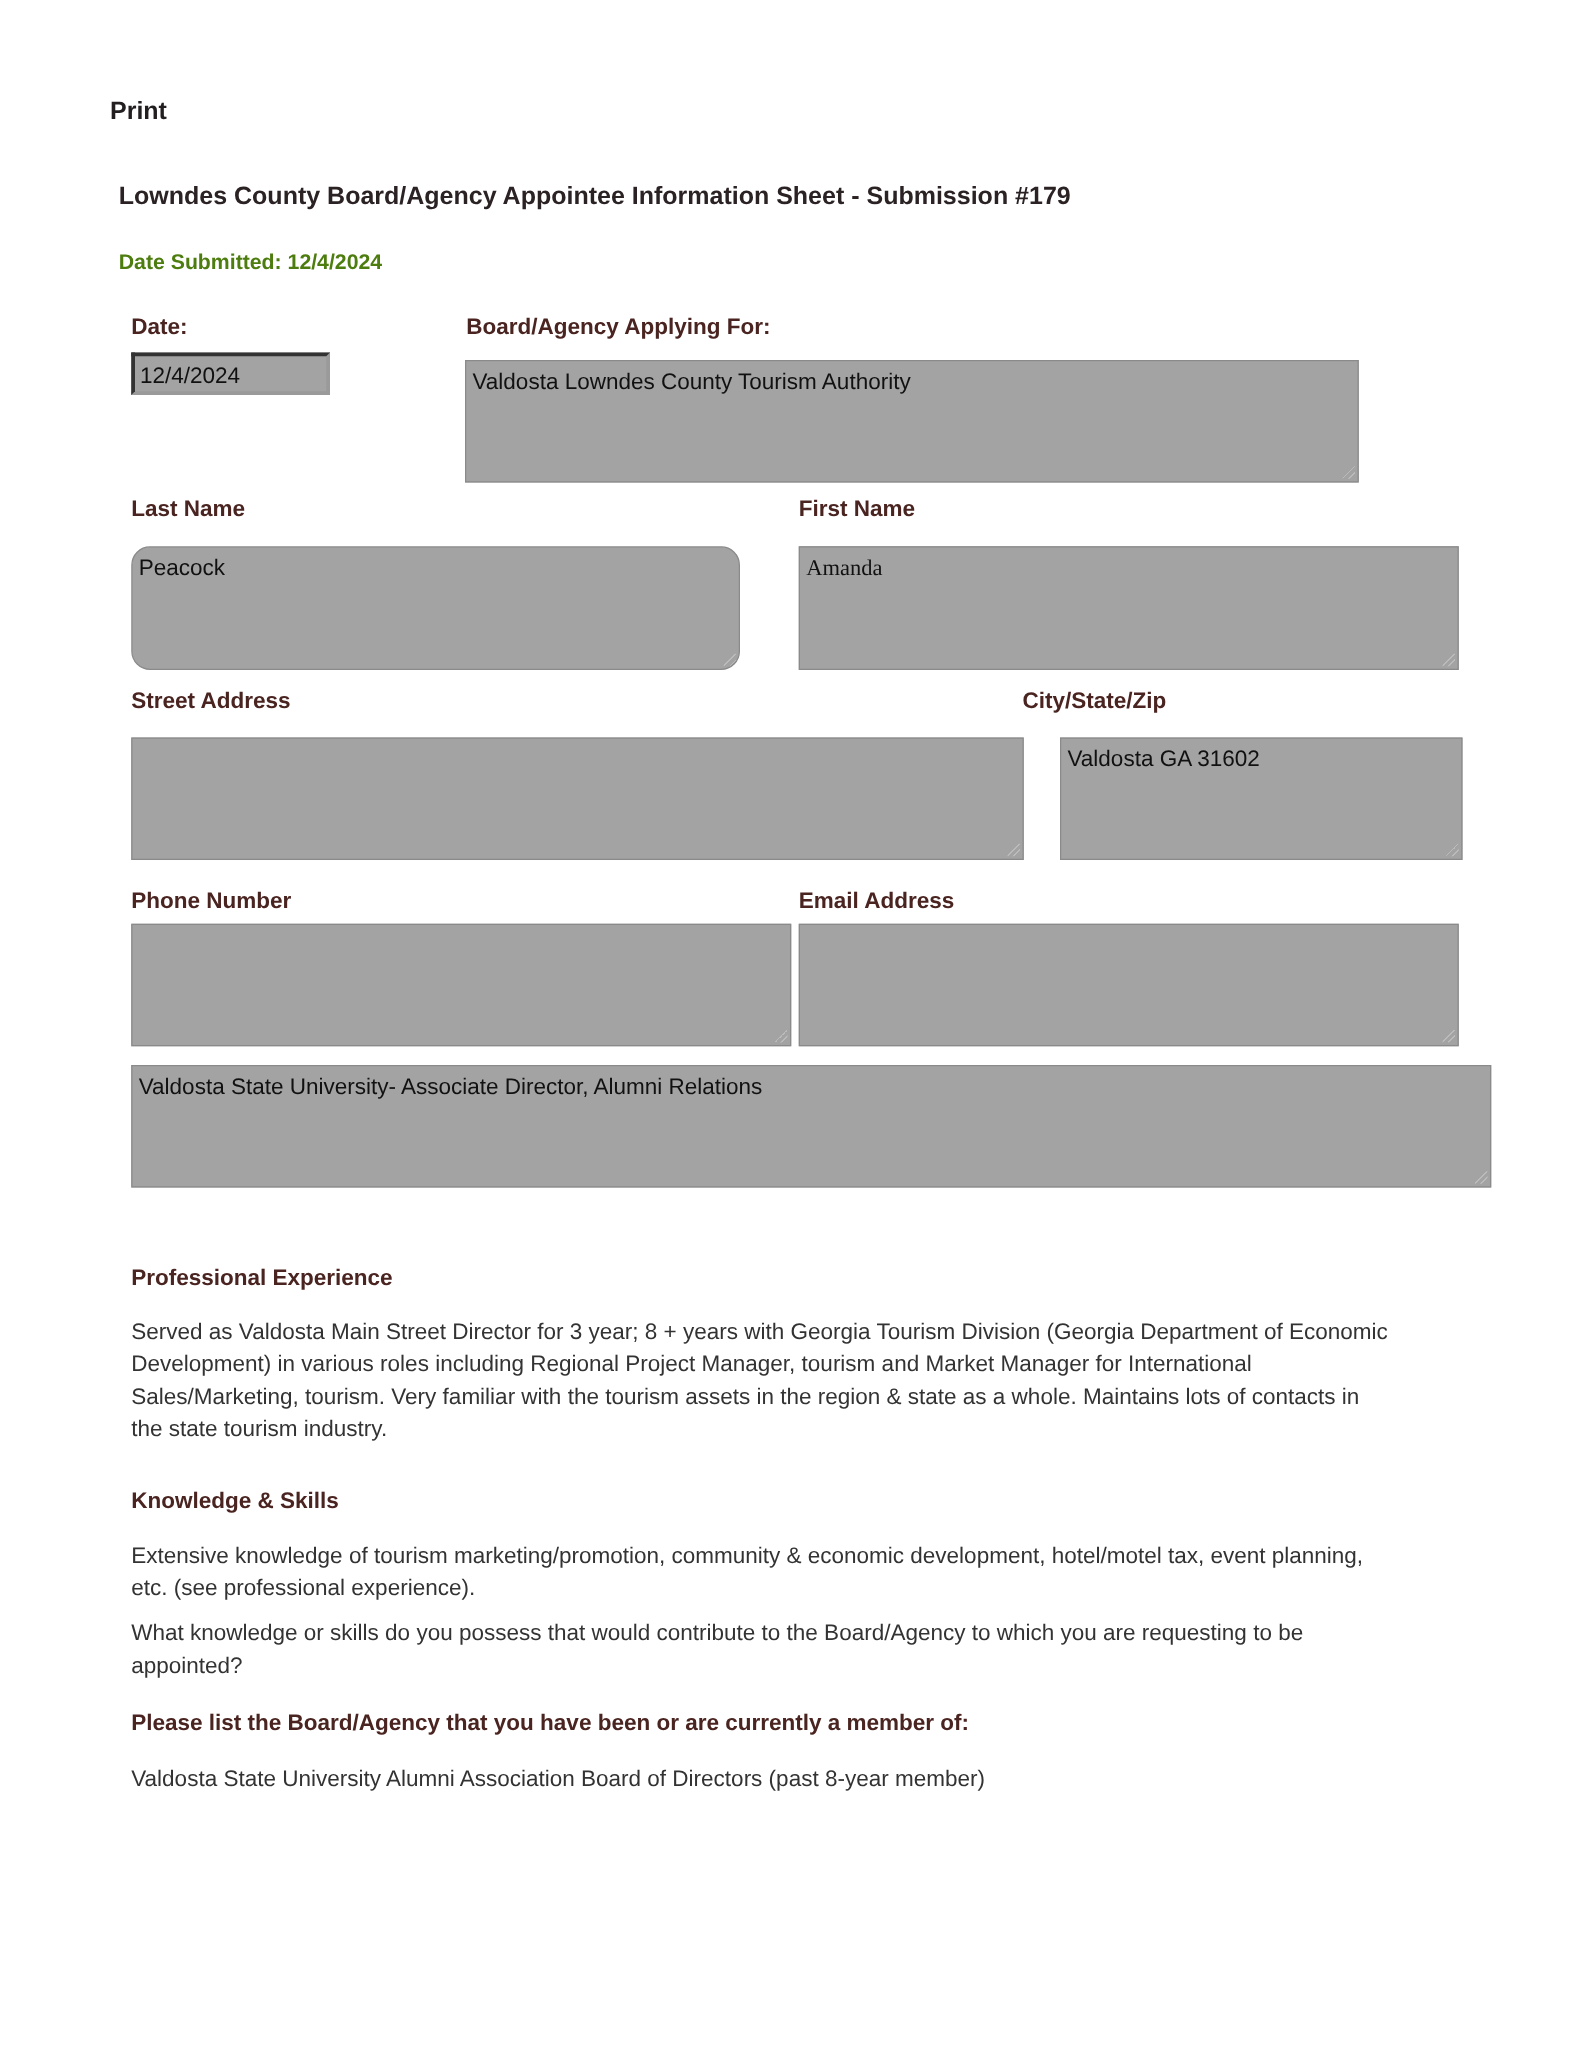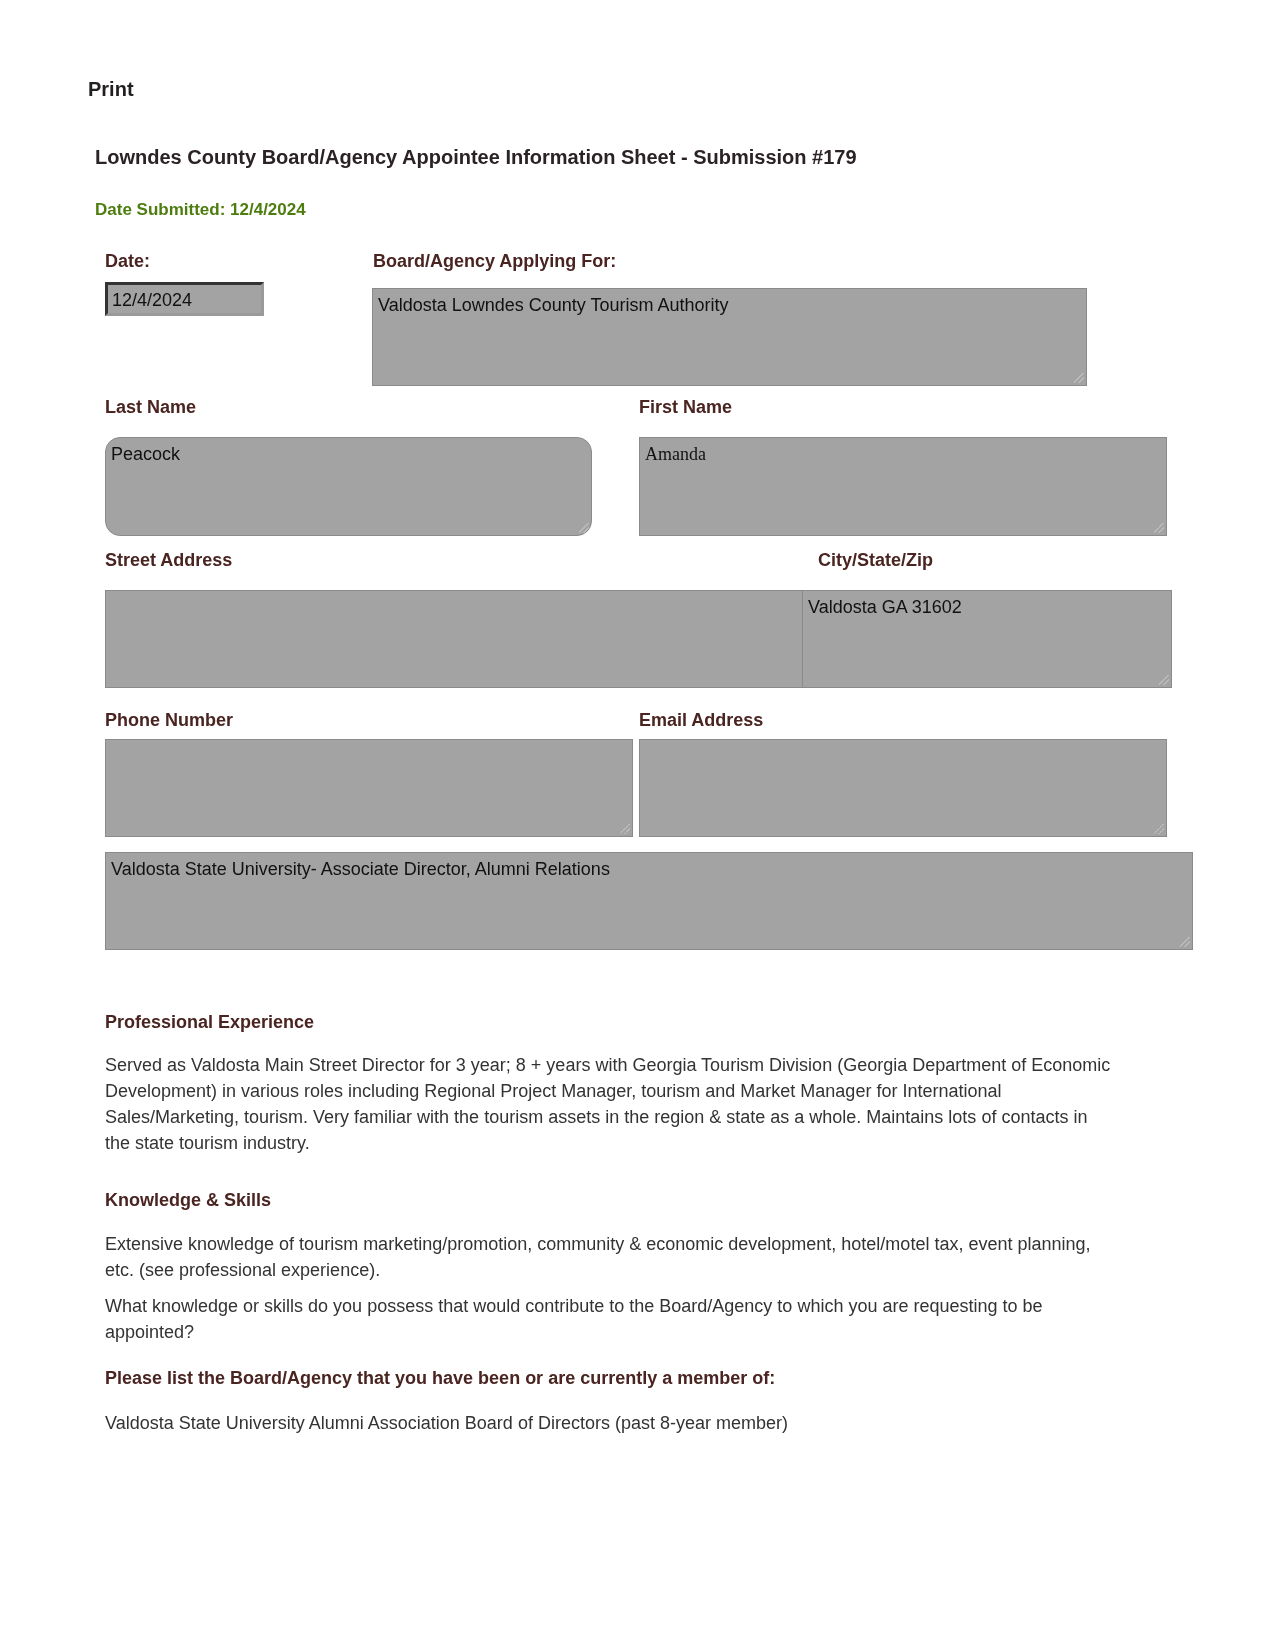--- a/index.html
+++ b/index.html
@@ -50,21 +50,21 @@
   <span>Amanda</span>
   <span class="grip"></span>
 </div>
 
 <div class="abs label" style="left:105px; top:550px;">Street Address</div>
 <div class="abs field" style="left:105px; top:590px; width:714px; height:98px;">
   <span></span>
   <span class="grip"></span>
 </div>
 <div class="abs label" style="left:818px; top:550px;">City/State/Zip</div>
-<div class="abs field" style="left:802px; top:590px; width:370px; height:98px;">
+<div class="abs field" style="left:848px; top:590px; width:322px; height:98px;">
   <span>Valdosta GA 31602</span>
   <span class="grip"></span>
 </div>
 
 <div class="abs label" style="left:105px; top:710px;">Phone Number</div>
 <div class="abs field" style="left:105px; top:739px; width:528px; height:98px;">
   <span></span>
   <span class="grip"></span>
 </div>
 <div class="abs label" style="left:639px; top:710px;">Email Address</div>

